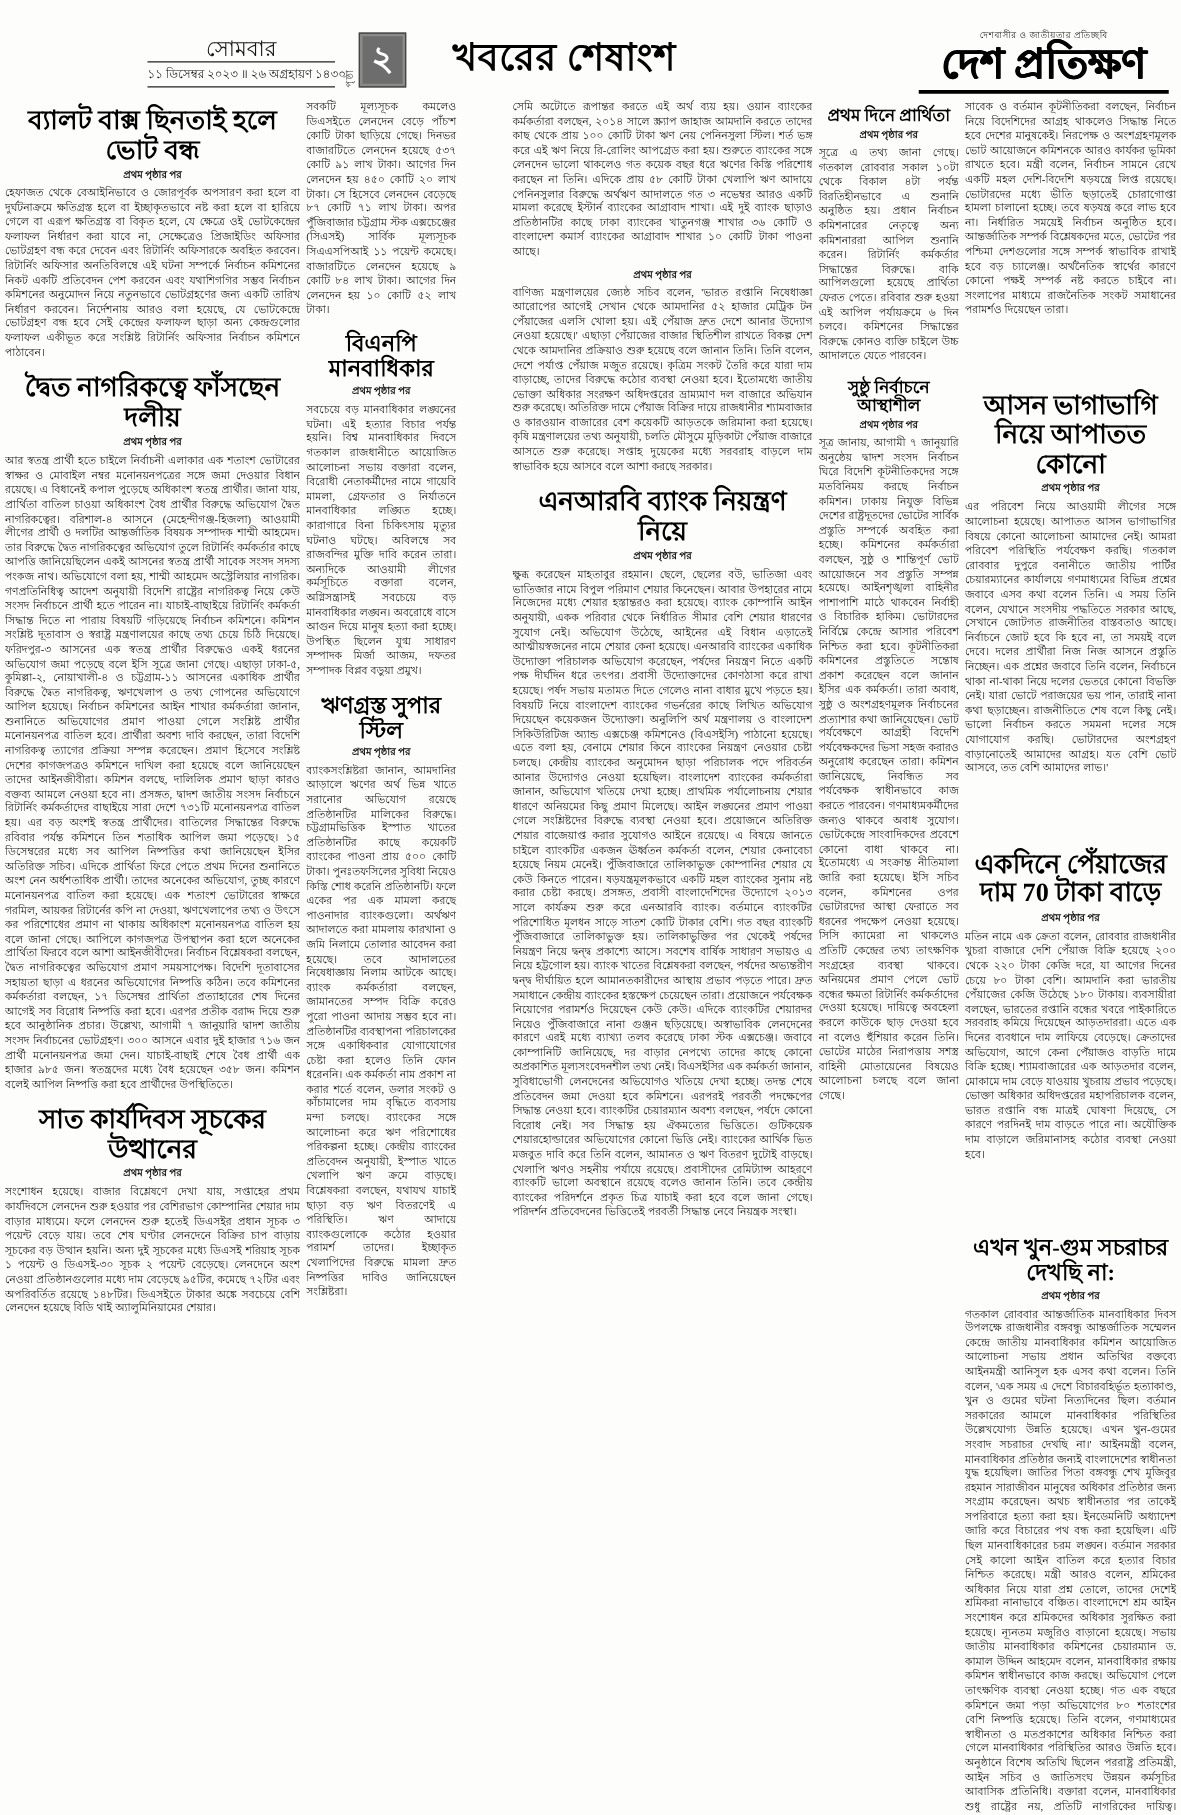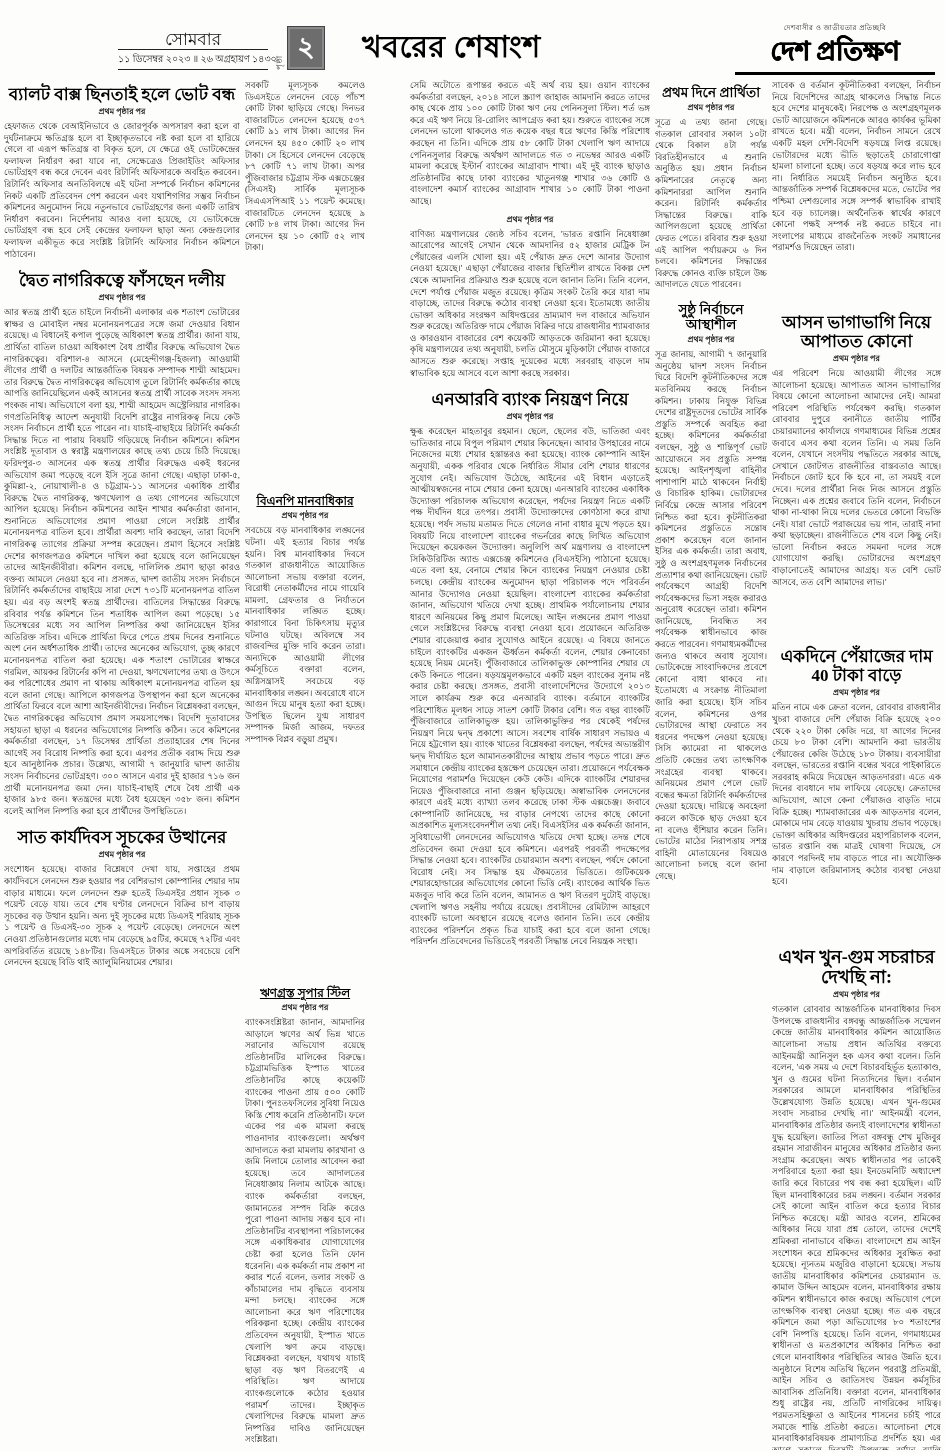--- a/index.html
+++ b/index.html
@@ -18,29 +18,29 @@
   .pagebadge{position:absolute;left:272px;top:26px;height:44px;display:flex;align-items:stretch;}
   .pagebadge .vlabel{writing-mode:vertical-rl;transform:rotate(180deg);font-size:8px;
       letter-spacing:1px;color:#333;display:flex;align-items:center;padding:0 1px;}
   .pagebadge .numbox{width:36px;background:#6d6d6d;color:#fff;display:flex;align-items:center;
       justify-content:center;font-size:27px;font-weight:bold;border:1px solid #444;
       box-shadow:inset 0 0 0 2px #8a8a8a;}
   .sectiontitle{position:absolute;left:325px;top:30px;font-size:30px;font-weight:bold;
       color:#000;letter-spacing:0.5px;line-height:34px;padding-left:37px;}
   .logoblock{position:absolute;right:10px;top:22px;width:200px;text-align:center;}
   .logoblock .tagline{font-size:7px;letter-spacing:0.5px;color:#222;}
-  .logoblock .brand{font-size:26px;font-weight:900;color:#000;line-height:36px;
+  .logoblock .brand{font-size:33px;font-weight:900;color:#000;line-height:36px;
       text-shadow:0.6px 0 #000, -0.4px 0 #000;}
   .logoblock .brandrule{border-top:3px solid #000;margin-top:2px;}
   
   .cols{position:absolute;top:78px;left:4px;right:4px;bottom:2px;display:flex;gap:5px;}
   .col{overflow:hidden;display:flex;flex-direction:column;}
-  .col-a{width:236px;} .col-b{width:120px;justify-content:space-between;} .col-c{width:240px;margin-left:40px;} .col-d{width:112px;} .col-e{flex:1;gap:48px;}
+  .col-a{width:236px;} .col-b{width:120px;} .col-c{width:240px;margin-left:40px;} .col-d{width:112px;} .col-e{flex:1;gap:48px;}
   .headline{font-weight:bold;color:#000;text-align:center;line-height:1.12;margin:7px 2px 1px;}
-  .h17{font-size:17px;} .h15{font-size:12px;text-decoration:underline;} .h14{font-size:13.5px;font-family:Liberation Serif, serif;} .h18{font-size:18px;}
+  .h17{font-size:21px;} .h15{font-size:18px;} .h14{font-size:13.5px;font-family:Liberation Serif, serif;} .h18{font-size:18px;}
   .kicker{text-align:center;font-weight:bold;font-size:8px;margin:1px 0 3px;color:#111;}
   .byline{font-weight:bold;font-size:9px;margin:2px 0 1px;color:#111;}
   .dotrule{border-top:1px dotted #555;margin:2px 0 4px;}
   .bodytext{font-size:8.6px;line-height:11.6px;text-align:justify;margin:0 0 4px;
       word-spacing:0.3px;color:#1b1b1b;}
   .cont{margin-top:2px;}
 </style>
 </head>
 <body>
 
@@ -135,21 +135,21 @@
     <div class="col col-e">
       <div>
         <p class="bodytext cont">সাবেক ও বর্তমান কূটনীতিকরা বলছেন, নির্বাচন নিয়ে বিদেশিদের আগ্রহ থাকলেও সিদ্ধান্ত নিতে হবে দেশের মানুষকেই। নিরপেক্ষ ও অংশগ্রহণমূলক ভোট আয়োজনে কমিশনকে আরও কার্যকর ভূমিকা রাখতে হবে। মন্ত্রী বলেন, নির্বাচন সামনে রেখে একটি মহল দেশি-বিদেশি ষড়যন্ত্রে লিপ্ত রয়েছে। ভোটারদের মধ্যে ভীতি ছড়াতেই চোরাগোপ্তা হামলা চালানো হচ্ছে। তবে ষড়যন্ত্র করে লাভ হবে না। নির্ধারিত সময়েই নির্বাচন অনুষ্ঠিত হবে। আন্তর্জাতিক সম্পর্ক বিশ্লেষকদের মতে, ভোটের পর পশ্চিমা দেশগুলোর সঙ্গে সম্পর্ক স্বাভাবিক রাখাই হবে বড় চ্যালেঞ্জ। অর্থনৈতিক স্বার্থের কারণে কোনো পক্ষই সম্পর্ক নষ্ট করতে চাইবে না। সংলাপের মাধ্যমে রাজনৈতিক সংকট সমাধানের পরামর্শও দিয়েছেন তারা।</p>
       </div>
       <div>
         <h2 class="headline h17">আসন ভাগাভাগি নিয়ে আপাতত কোনো</h2>
         <div class="kicker">প্রথম পৃষ্ঠার পর</div>
         <p class="bodytext">এর পরিবেশ নিয়ে আওয়ামী লীগের সঙ্গে আলোচনা হয়েছে। আপাতত আসন ভাগাভাগির বিষয়ে কোনো আলোচনা আমাদের নেই। আমরা পরিবেশ পরিস্থিতি পর্যবেক্ষণ করছি। গতকাল রোববার দুপুরে বনানীতে জাতীয় পার্টির চেয়ারম্যানের কার্যালয়ে গণমাধ্যমের বিভিন্ন প্রশ্নের জবাবে এসব কথা বলেন তিনি। এ সময় তিনি বলেন, যেখানে সংসদীয় পদ্ধতিতে সরকার আছে, সেখানে জোটগত রাজনীতির বাস্তবতাও আছে। নির্বাচনে জোট হবে কি হবে না, তা সময়ই বলে দেবে। দলের প্রার্থীরা নিজ নিজ আসনে প্রস্তুতি নিচ্ছেন। এক প্রশ্নের জবাবে তিনি বলেন, নির্বাচনে থাকা না-থাকা নিয়ে দলের ভেতরে কোনো বিভক্তি নেই। যারা ভোটে পরাজয়ের ভয় পান, তারাই নানা কথা ছড়াচ্ছেন। রাজনীতিতে শেষ বলে কিছু নেই। ভালো নির্বাচন করতে সমমনা দলের সঙ্গে যোগাযোগ করছি। ভোটারদের অংশগ্রহণ বাড়ানোতেই আমাদের আগ্রহ। যত বেশি ভোট আসবে, তত বেশি আমাদের লাভ।'</p>
       </div>
       <div>
-        <h2 class="headline h17">একদিনে পেঁয়াজের দাম 40 টাকা বাড়ে</h2>
+        <h2 class="headline h17">একদিনে পেঁয়াজের দাম 70 টাকা বাড়ে</h2>
         <div class="kicker">প্রথম পৃষ্ঠার পর</div>
         <p class="bodytext">মতিন নামে এক ক্রেতা বলেন, রোববার রাজধানীর খুচরা বাজারে দেশি পেঁয়াজ বিক্রি হয়েছে ২০০ থেকে ২২০ টাকা কেজি দরে, যা আগের দিনের চেয়ে ৮০ টাকা বেশি। আমদানি করা ভারতীয় পেঁয়াজের কেজি উঠেছে ১৮০ টাকায়। ব্যবসায়ীরা বলছেন, ভারতের রপ্তানি বন্ধের খবরে পাইকারিতে সরবরাহ কমিয়ে দিয়েছেন আড়তদাররা। এতে এক দিনের ব্যবধানে দাম লাফিয়ে বেড়েছে। ক্রেতাদের অভিযোগ, আগে কেনা পেঁয়াজও বাড়তি দামে বিক্রি হচ্ছে। শ্যামবাজারের এক আড়তদার বলেন, মোকামে দাম বেড়ে যাওয়ায় খুচরায় প্রভাব পড়েছে। ভোক্তা অধিকার অধিদপ্তরের মহাপরিচালক বলেন, ভারত রপ্তানি বন্ধ মাত্রই ঘোষণা দিয়েছে, সে কারণে পরদিনই দাম বাড়তে পারে না। অযৌক্তিক দাম বাড়ালে জরিমানাসহ কঠোর ব্যবস্থা নেওয়া হবে।</p>
       </div>
       <div>
         <h2 class="headline h18">এখন খুন-গুম সচরাচর দেখছি না:</h2>
         <div class="kicker">প্রথম পৃষ্ঠার পর</div>
         <p class="bodytext">গতকাল রোববার আন্তর্জাতিক মানবাধিকার দিবস উপলক্ষে রাজধানীর বঙ্গবন্ধু আন্তর্জাতিক সম্মেলন কেন্দ্রে জাতীয় মানবাধিকার কমিশন আয়োজিত আলোচনা সভায় প্রধান অতিথির বক্তব্যে আইনমন্ত্রী আনিসুল হক এসব কথা বলেন। তিনি বলেন, 'এক সময় এ দেশে বিচারবহির্ভূত হত্যাকাণ্ড, খুন ও গুমের ঘটনা নিত্যদিনের ছিল। বর্তমান সরকারের আমলে মানবাধিকার পরিস্থিতির উল্লেখযোগ্য উন্নতি হয়েছে। এখন খুন-গুমের সংবাদ সচরাচর দেখছি না।' আইনমন্ত্রী বলেন, মানবাধিকার প্রতিষ্ঠার জন্যই বাংলাদেশের স্বাধীনতা যুদ্ধ হয়েছিল। জাতির পিতা বঙ্গবন্ধু শেখ মুজিবুর রহমান সারাজীবন মানুষের অধিকার প্রতিষ্ঠার জন্য সংগ্রাম করেছেন। অথচ স্বাধীনতার পর তাকেই সপরিবারে হত্যা করা হয়। ইনডেমনিটি অধ্যাদেশ জারি করে বিচারের পথ বন্ধ করা হয়েছিল। এটি ছিল মানবাধিকারের চরম লঙ্ঘন। বর্তমান সরকার সেই কালো আইন বাতিল করে হত্যার বিচার নিশ্চিত করেছে। মন্ত্রী আরও বলেন, শ্রমিকের অধিকার নিয়ে যারা প্রশ্ন তোলে, তাদের দেশেই শ্রমিকরা নানাভাবে বঞ্চিত। বাংলাদেশে শ্রম আইন সংশোধন করে শ্রমিকদের অধিকার সুরক্ষিত করা হয়েছে। ন্যূনতম মজুরিও বাড়ানো হয়েছে। সভায় জাতীয় মানবাধিকার কমিশনের চেয়ারম্যান ড. কামাল উদ্দিন আহমেদ বলেন, মানবাধিকার রক্ষায় কমিশন স্বাধীনভাবে কাজ করছে। অভিযোগ পেলে তাৎক্ষণিক ব্যবস্থা নেওয়া হচ্ছে। গত এক বছরে কমিশনে জমা পড়া অভিযোগের ৮০ শতাংশের বেশি নিষ্পত্তি হয়েছে। তিনি বলেন, গণমাধ্যমের স্বাধীনতা ও মতপ্রকাশের অধিকার নিশ্চিত করা গেলে মানবাধিকার পরিস্থিতির আরও উন্নতি হবে। অনুষ্ঠানে বিশেষ অতিথি ছিলেন পররাষ্ট্র প্রতিমন্ত্রী, আইন সচিব ও জাতিসংঘ উন্নয়ন কর্মসূচির আবাসিক প্রতিনিধি। বক্তারা বলেন, মানবাধিকার শুধু রাষ্ট্রের নয়, প্রতিটি নাগরিকের দায়িত্ব। পরমতসহিষ্ণুতা ও আইনের শাসনের চর্চাই পারে সমাজে শান্তি প্রতিষ্ঠা করতে। আলোচনা শেষে মানবাধিকারবিষয়ক প্রামাণ্যচিত্র প্রদর্শিত হয়। এর আগে সকালে দিবসটি উপলক্ষে বর্ণাঢ্য র‍্যালি অনুষ্ঠিত হয়। র‍্যালিতে সরকারি-বেসরকারি বিভিন্ন প্রতিষ্ঠানের কর্মকর্তা-কর্মচারীরা অংশ নেন।</p>
       </div>
       <div>
         <h2 class="headline h17">হরতাল-অবরোধ কখনো মানবাধিকার হতে পারে না : রাবি উপাচার্য</h2>

